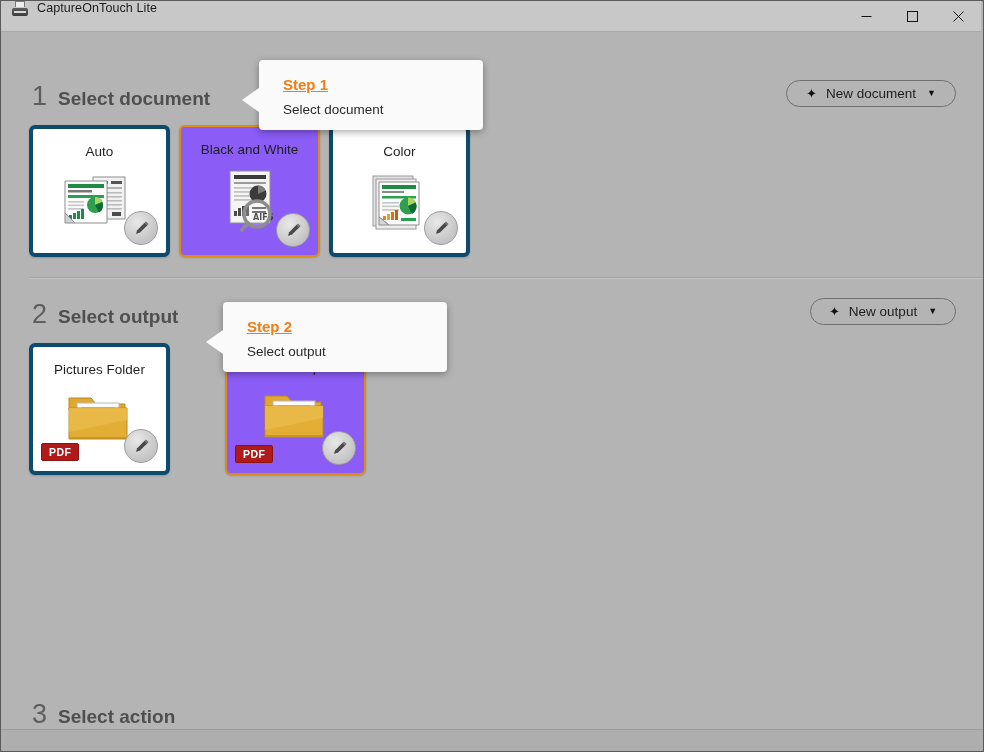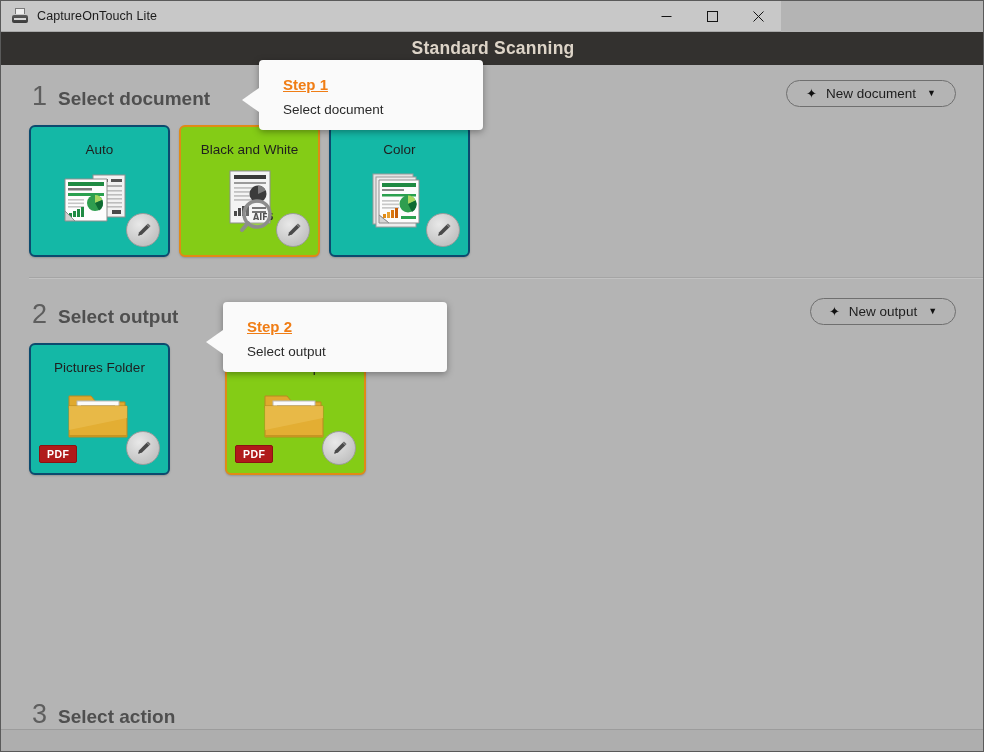--- a/index.html
+++ b/index.html
@@ -14,24 +14,24 @@
     width: 984px; height: 752px;
     background: #b4b4b4;
     box-sizing: border-box;
     border: 1px solid #5a5a5a;
     overflow: hidden;
   }
 
   
   .titlebar {
     position: absolute; left: 0; top: 0;
-    width: 780px; height: 31px;
+    width: 980px; height: 31px;
     background: #c8c8c8;
     border-bottom: 1px solid #a8a8a8;
-    display: flex; align-items: center;
+    display: flex; align-items: flex-start;
     box-sizing: border-box;
   }
   .app-icon {
     width: 16px; height: 16px;
     margin-left: 11px; margin-right: 9px;
     position: relative;
   }
   .app-icon .body {
     position: absolute; left: 0; bottom: 1px;
     width: 16px; height: 8px;
@@ -146,26 +146,26 @@
     line-height: 1;
     color: #111;
     margin-left: 2px;
   }
 
   
   .card {
     position: absolute;
     box-sizing: border-box;
     border-radius: 6px;
-    background: #14b8a6;
-    border: 2px solid #0c4a6e;
+    background: #ffffff;
+    border: 4px solid #0c4a6e;
     box-shadow: 0 1px 2px rgba(0,0,0,0.18);
   }
   .card.selected {
-    background: #84cc16;
+    background: #8b5cf6;
     border: 2px solid #e08a16;
   }
   .card-title {
     position: absolute;
     left: 0; right: 0; top: 15px;
     text-align: center;
     font-size: 13.5px;
     color: #1f1f1f;
   }
   .edit-btn {
@@ -267,23 +267,20 @@
       </div>
       <div class="win-btn close">
         <svg width="11" height="11" viewBox="0 0 11 11">
             <line x1="0.5" y1="0.5" x2="10.5" y2="10.5" stroke="currentColor" stroke-width="1"></line>
             <line x1="10.5" y1="0.5" x2="0.5" y2="10.5" stroke="currentColor" stroke-width="1"></line>
           </svg>
       </div>
     </div>
   </div>
 
-  <div class="header">
-    <div class="header-title">Standard Scanning</div>
-  </div>
 
   <div class="body-area"></div>
   <div class="footer-strip"></div>
 
   <div class="section-head" style="left:31px; top:82px;">
     <span class="sec-num">1</span>
     <span class="sec-label">Select document</span>
   </div>
 
   <div class="pill" style="left:785px; top:79px; width:170px; justify-content:center;">

